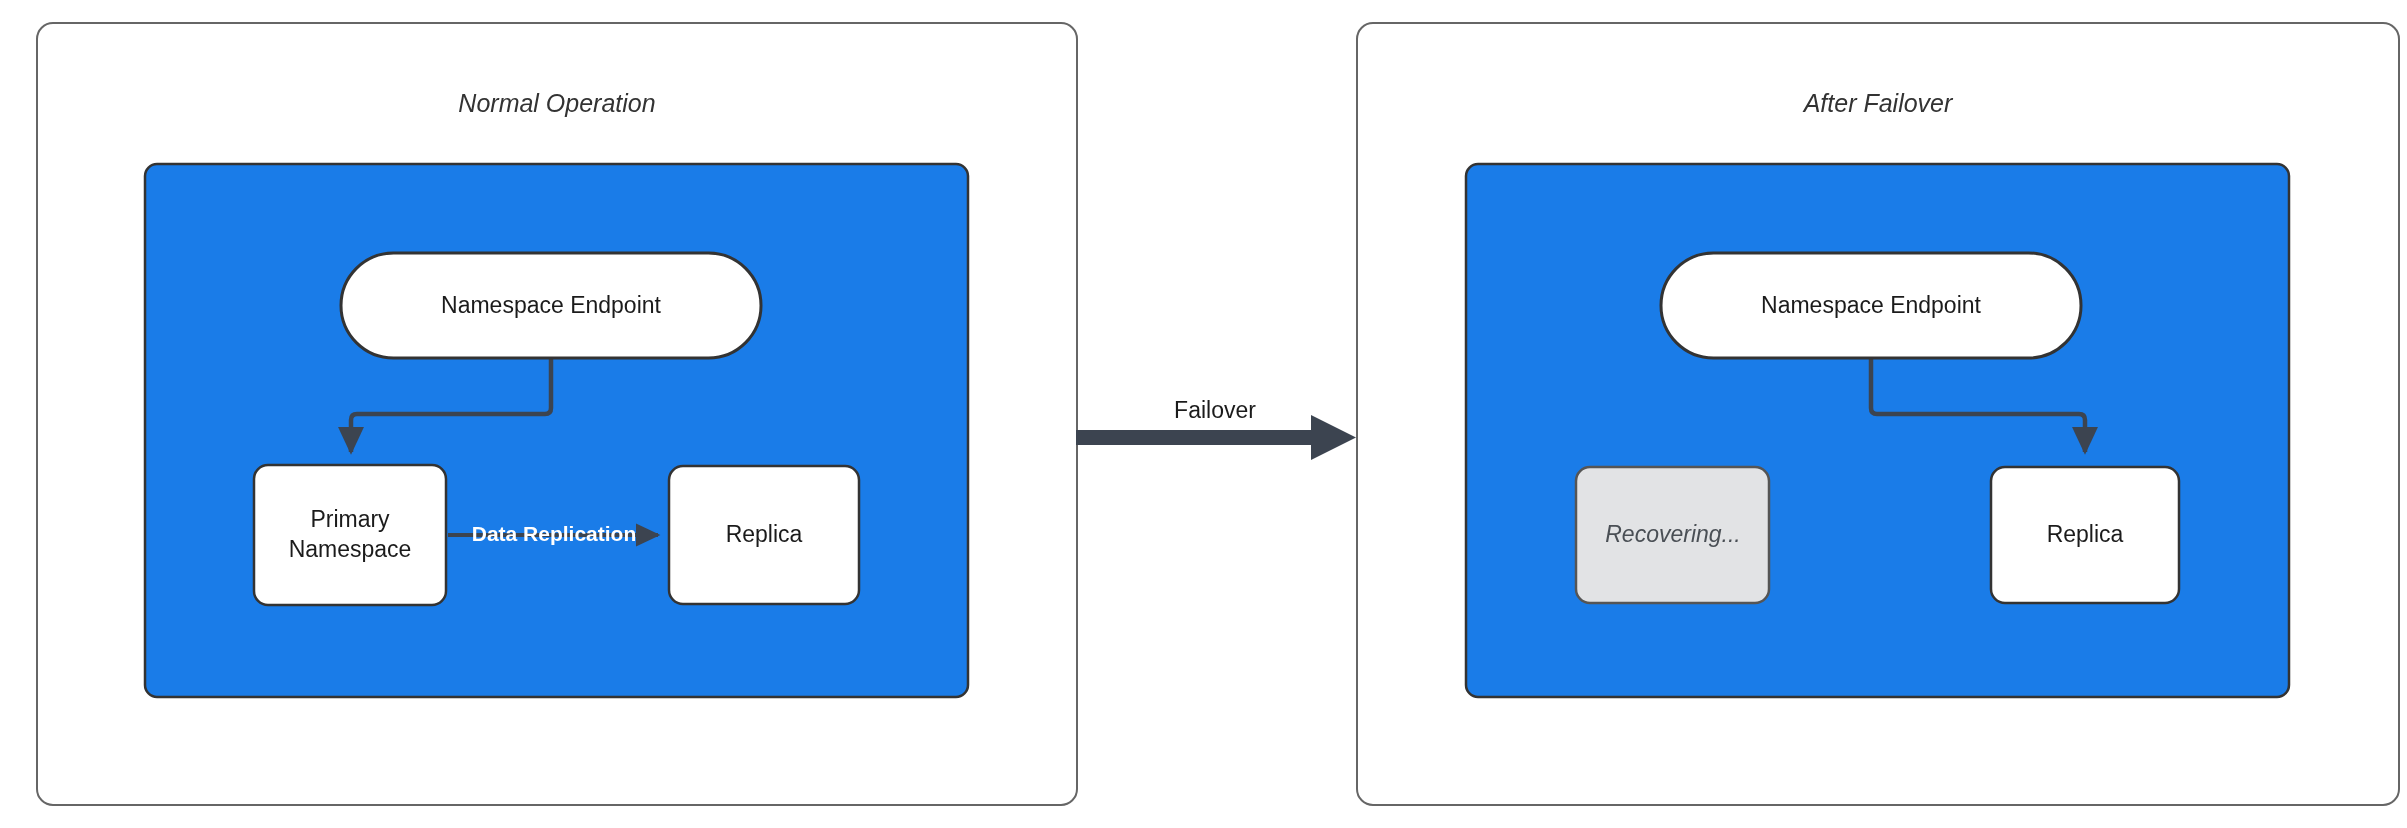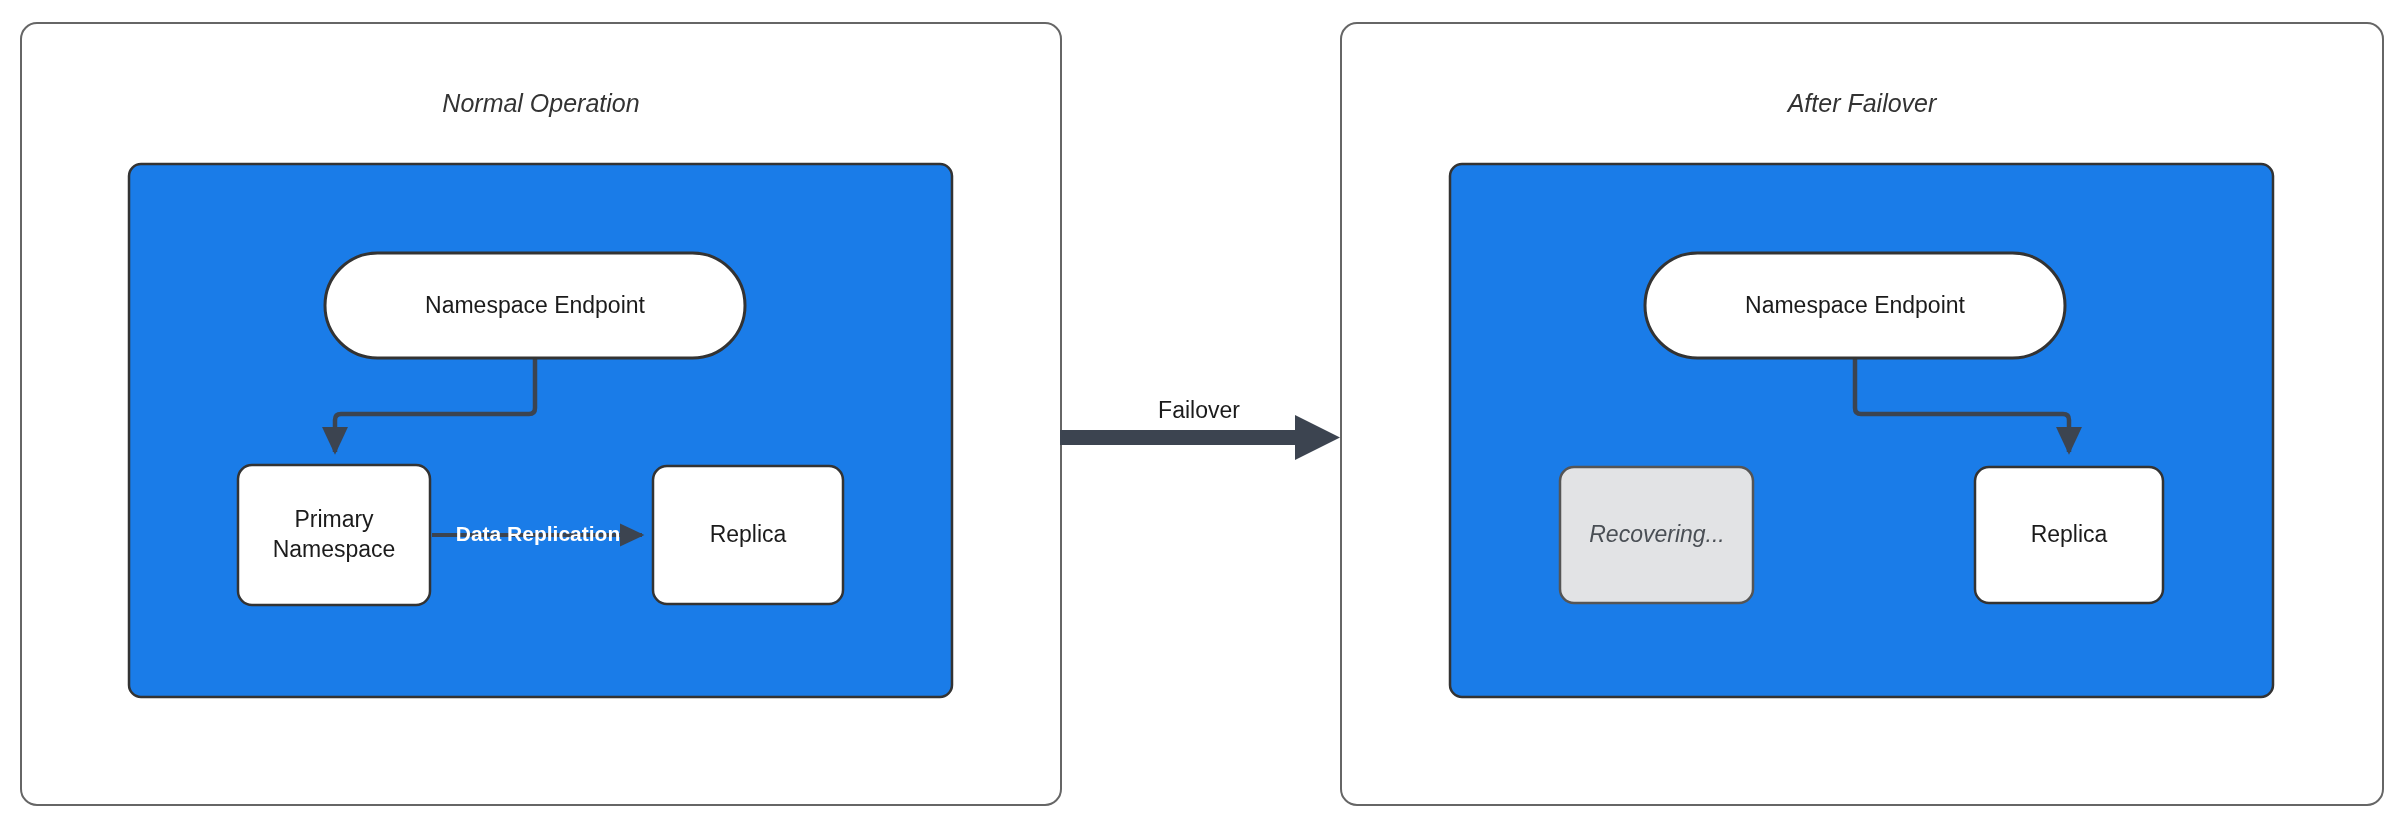--- a/index.html
+++ b/index.html
@@ -10,20 +10,21 @@
   body {
     width: 2407px;
     height: 828px;
     font-family: "Liberation Sans", sans-serif;
     overflow: hidden;
   }
   #diagram-root {
     position: relative;
     width: 1930px;
     height: 828px;
+    margin-left: 16px;
   }
   svg#diagram-svg {
     display: block;
     width: 2407px;
     height: 828px;
   }
   .panel-frame {
     fill: #ffffff;
     stroke: #666666;
     stroke-width: 2;

